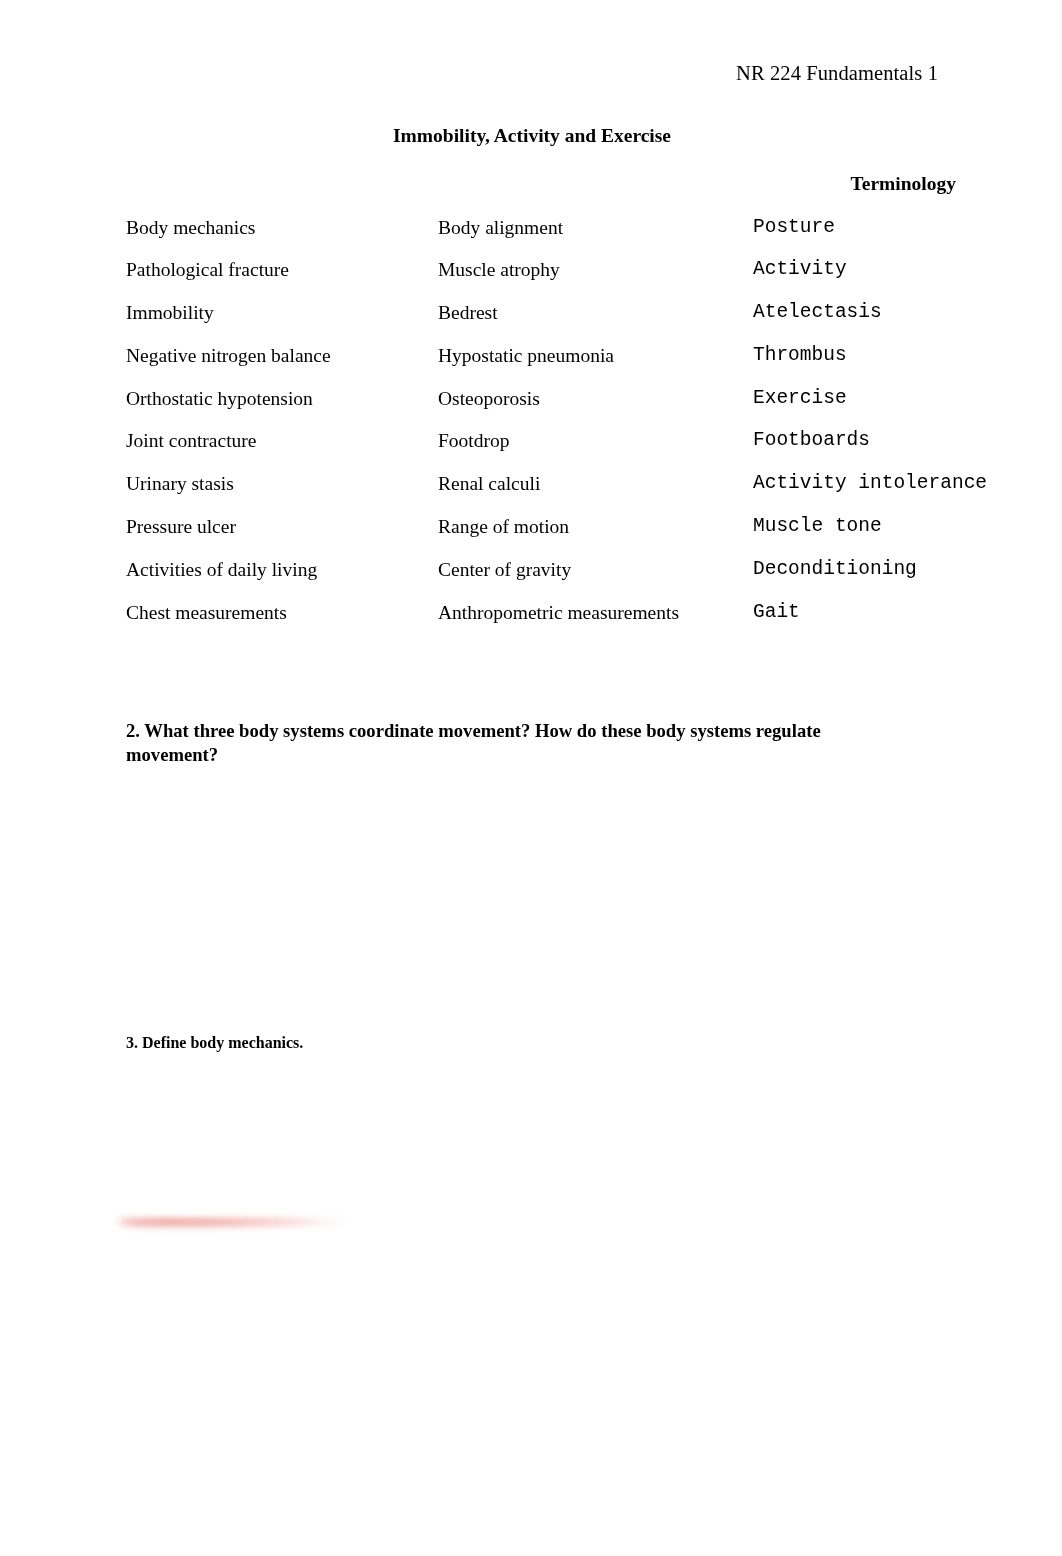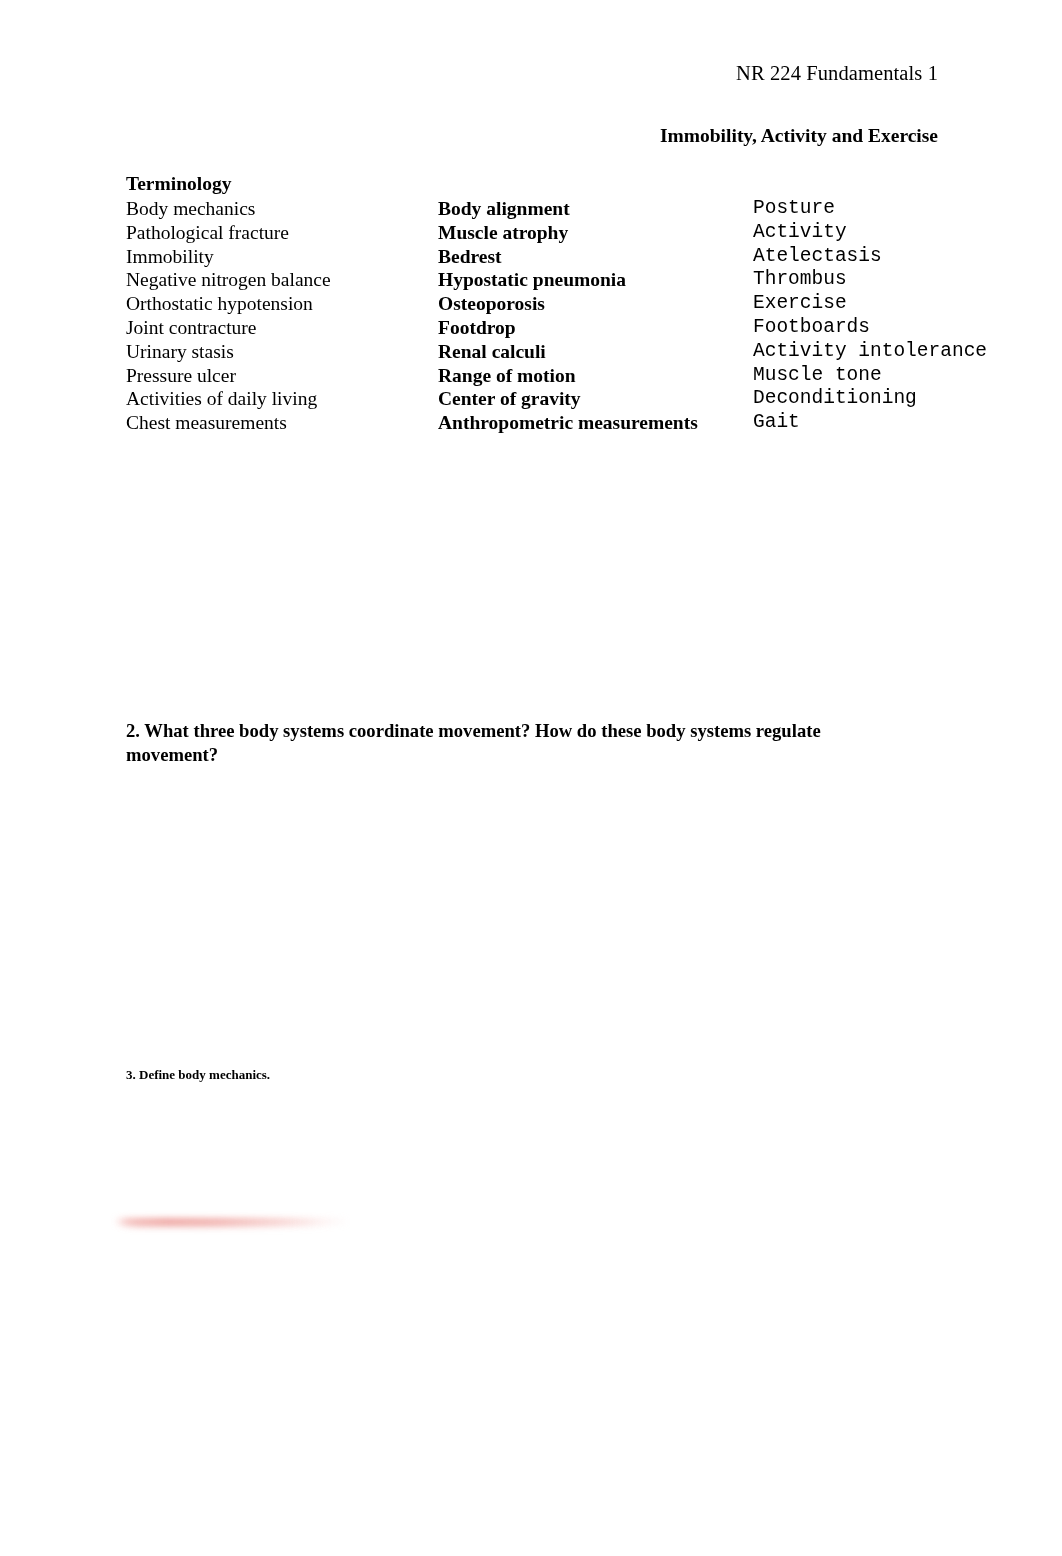--- a/index.html
+++ b/index.html
@@ -35,58 +35,60 @@
     line-height: 26px;
     letter-spacing: 0.1px;
   }
 
   
   .doc-title {
     position: absolute;
     left: 126px;
     top: 124px;
     width: 812px;
-    text-align: right;
+    text-align: center;
     font-size: 19.5px;
     line-height: 24px;
     font-weight: bold;
   }
 
   
   .term-section {
     position: absolute;
     left: 126px;
     top: 172px;
     width: 830px;
   }
   .term-heading {
     font-size: 19.5px;
     line-height: 24.5px;
     font-weight: bold;
     margin: 0 0 0.5px 0;
+    text-align: right;
   }
   .term-grid {
     position: relative;
     width: 830px;
   }
   .term-row {
     position: relative;
     height: 23.8px;
     line-height: 23.8px;
     white-space: nowrap;
+    margin-top: 19px;
   }
   .term-cell {
     position: absolute;
     top: 0;
     font-size: 19.5px;
     line-height: 23.8px;
     white-space: nowrap;
   }
   .term-cell.c0 { left: 0px; }
-  .term-cell.c1 { left: 312px; font-weight: bold; }
+  .term-cell.c1 { left: 312px; }
   .term-cell.c2 { left: 627px; font-family: Liberation Mono, monospace; }
 
   
   .question {
     position: absolute;
     font-weight: bold;
     color: #000000;
   }
   .question-2 {
     left: 126px;
@@ -96,23 +98,22 @@
     font-size: 19.5px;
     line-height: 23.5px;
     font-stretch: condensed;
     transform: scaleX(0.955);
     transform-origin: left top;
   }
   .question-3 {
     left: 126px;
     top: 1031px;
     width: 600px;
-    font-size: 13px;
+    font-size: 16px;
     line-height: 24px;
-    margin-top: 32px;
   }
 
   
   .smear {
     position: absolute;
     left: 114px;
     top: 1214px;
     width: 236px;
     height: 16px;
     pointer-events: none;

